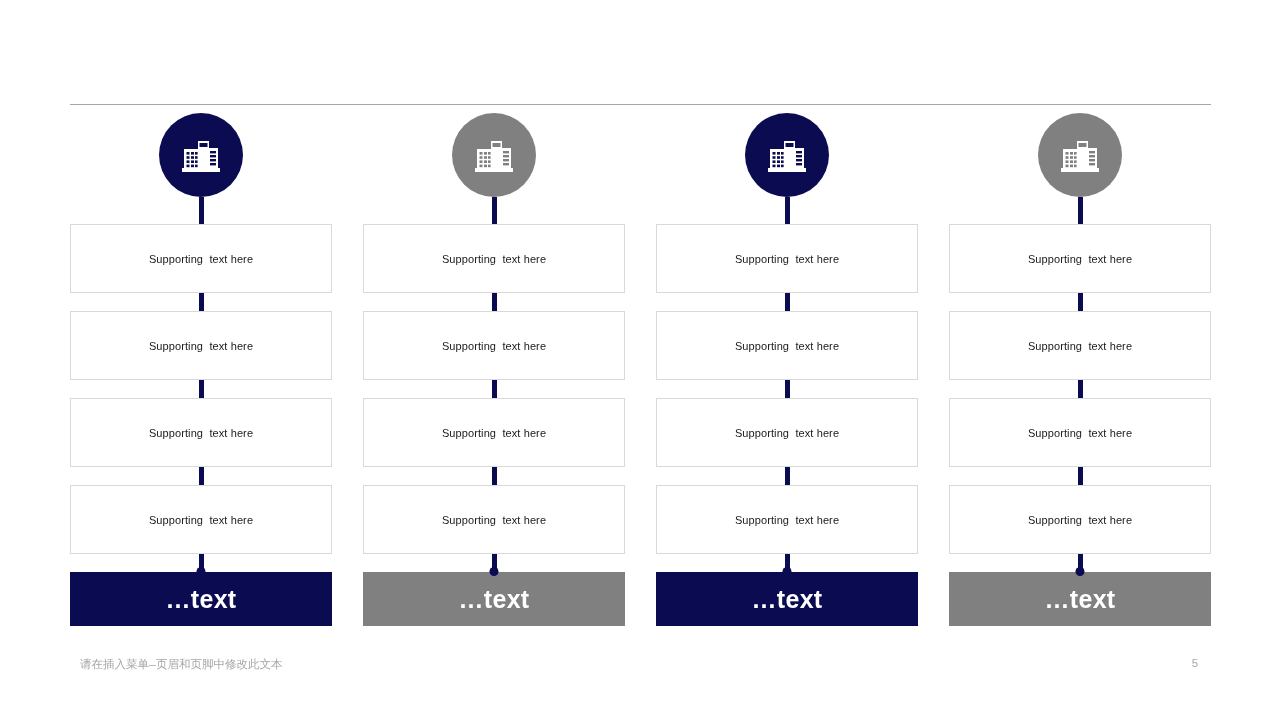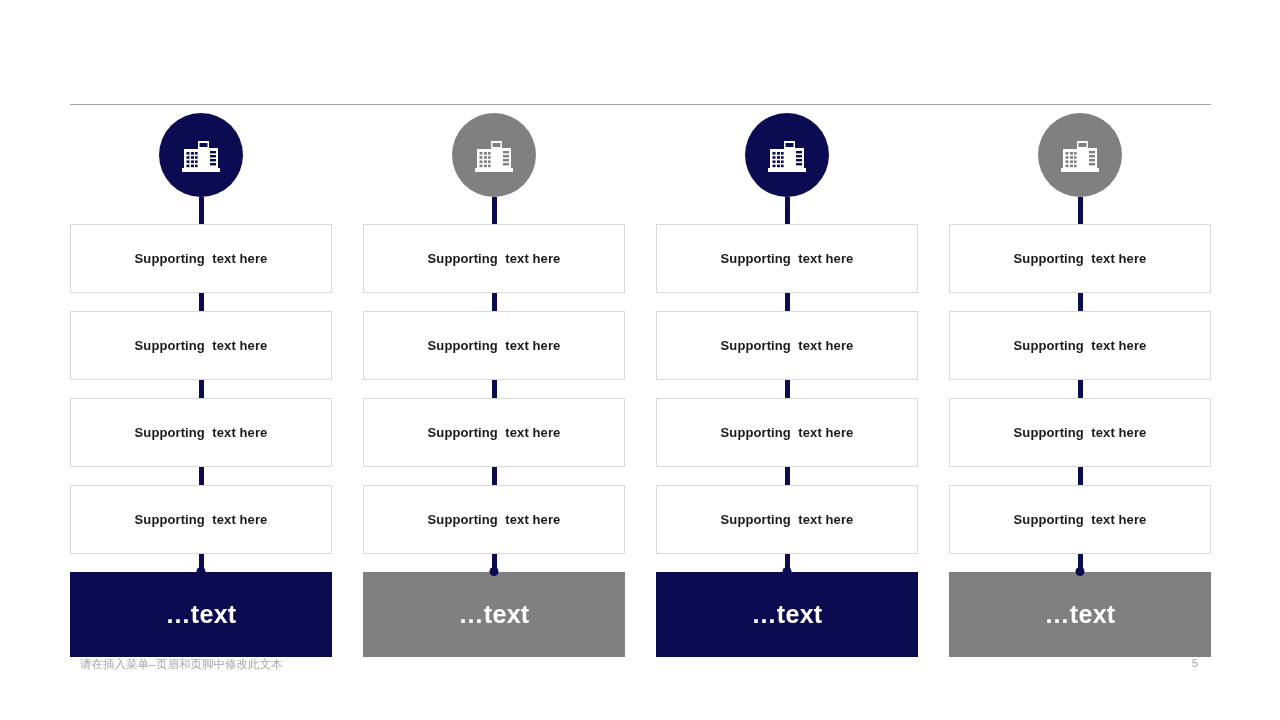--- a/index.html
+++ b/index.html
@@ -95,31 +95,30 @@
     height: 69px;
     box-sizing: border-box;
     border: 1px solid #d9d9d9;
     background: #ffffff;
     display: flex;
     align-items: center;
     justify-content: center;
     flex: none;
   }
   .textbox span {
-    font-size: 13px;
+    font-size: 11px;
     color: #1a1a1a;
     letter-spacing: 0.1px;
     white-space: pre;
-    font-weight: bold;
   }
 
   
   .bottombar {
     width: 100%;
-    height: 85px;
+    height: 54px;
     display: flex;
     align-items: center;
     justify-content: center;
     flex: none;
   }
   .bottombar span {
     font-size: 25px;
     font-weight: bold;
     color: #ffffff;
     letter-spacing: 0.3px;

